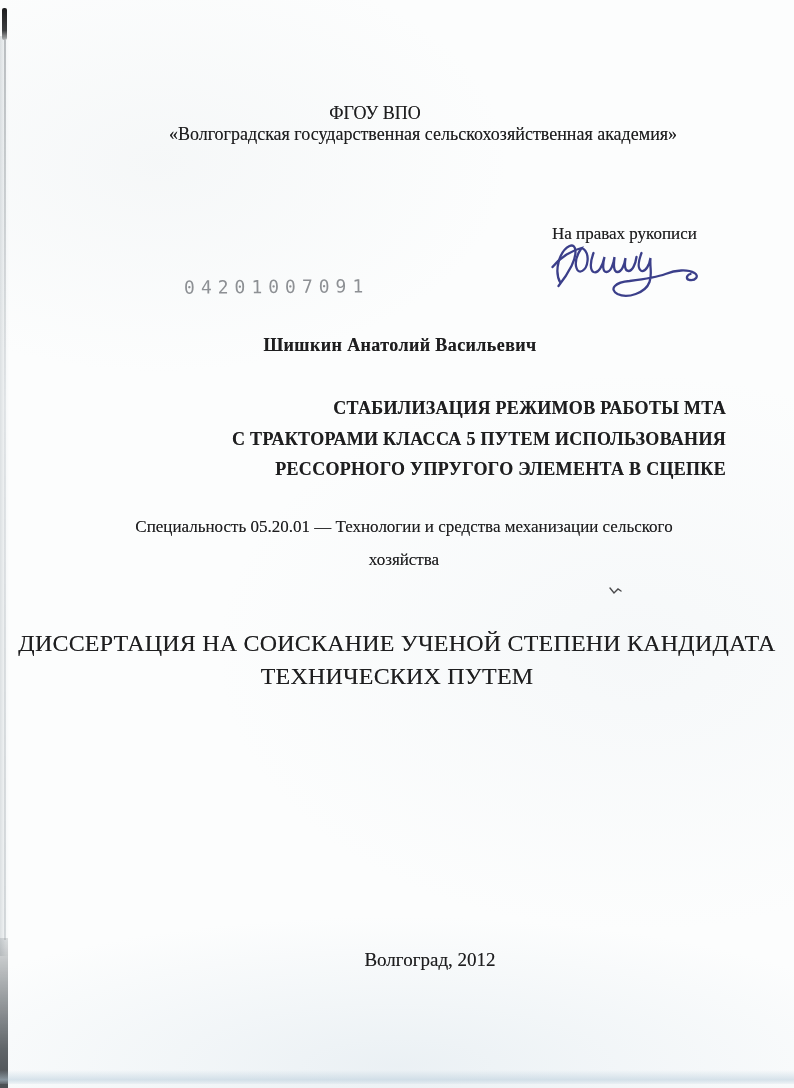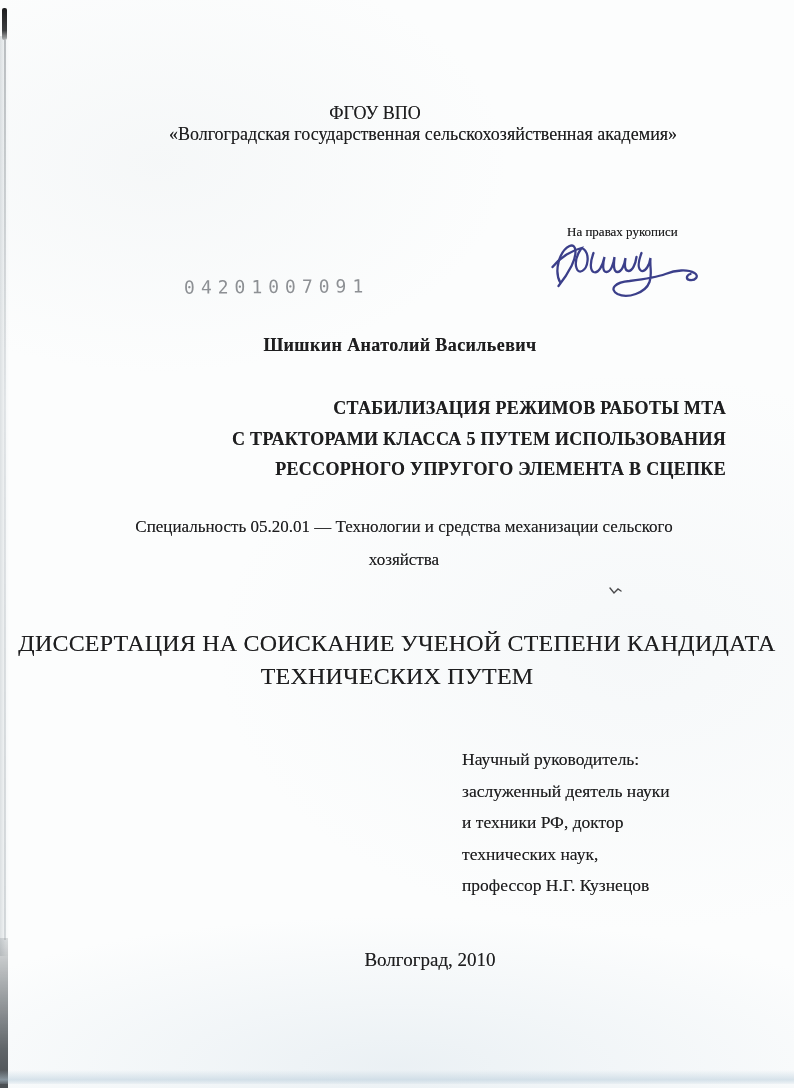--- a/index.html
+++ b/index.html
@@ -19,21 +19,21 @@
       #fcfdfd;
     font-family: "Liberation Serif", "DejaVu Serif", serif;
     color: #1e1e1f;
   }
   .txt { position: absolute; text-shadow: 0 0 0.5px rgba(30,30,32,0.55); }
   .center { text-align: center; }
 
   .institution-type  { top: 103px; left: 0; width: 726px; font-size: 18px; padding-left: 12px; }
   .institution-name  { top: 124px; left: 0; width: 782px; font-size: 18px; margin-left: 32px; }
 
-  .manuscript-note   { top: 224px; left: 567px; font-size: 13px; }
+  .manuscript-note   { top: 224px; left: 552px; font-size: 17px; }
 
   .signature-wrap    { position: absolute; top: 239px; left: 545px; width: 170px; height: 62px; }
   .signature-wrap svg { width: 100%; height: 100%; }
 
   .reg-number {
     top: 276px; left: 184px;
     font-family: "DejaVu Sans Mono", "Liberation Mono", monospace;
     font-size: 18px; letter-spacing: 6px; color: #8d9094;
     text-shadow: none; transform: rotate(-0.4deg);
   }
@@ -116,29 +116,22 @@
     <svg viewBox="0 0 14 11" xmlns="http://www.w3.org/2000/svg">
       <path d="M1,3 L5,8 L9,4 L12,6" stroke="#4a4a4c" stroke-width="1.4" fill="none" stroke-linecap="round"></path>
     </svg>
   </div>
 
   <div class="txt center degree-block">
     <div>ДИССЕРТАЦИЯ НА СОИСКАНИЕ УЧЕНОЙ СТЕПЕНИ КАНДИДАТА</div>
     <div>ТЕХНИЧЕСКИХ ПУТЕМ</div>
   </div>
 
-  <div class="txt supervisor-block">
-    <div>Научный руководитель:</div>
-    <div>заслуженный деятель науки</div>
-    <div>и техники РФ, доктор</div>
-    <div>технических наук,</div>
-    <div>профессор Н.Г. Кузнецов</div>
-  </div>
 
-  <div class="txt center city-year">Волгоград, 2010</div>
+  <div class="txt center city-year">Волгоград, 2012</div>
 
   <div class="edge-left-band"></div>
   <div class="edge-left-line"></div>
   <div class="edge-top-left-mark"></div>
   <div class="edge-bottom-left-smudge"></div>
   <div class="edge-bottom-band"></div>
 
 </div>
 
 </body></html>

